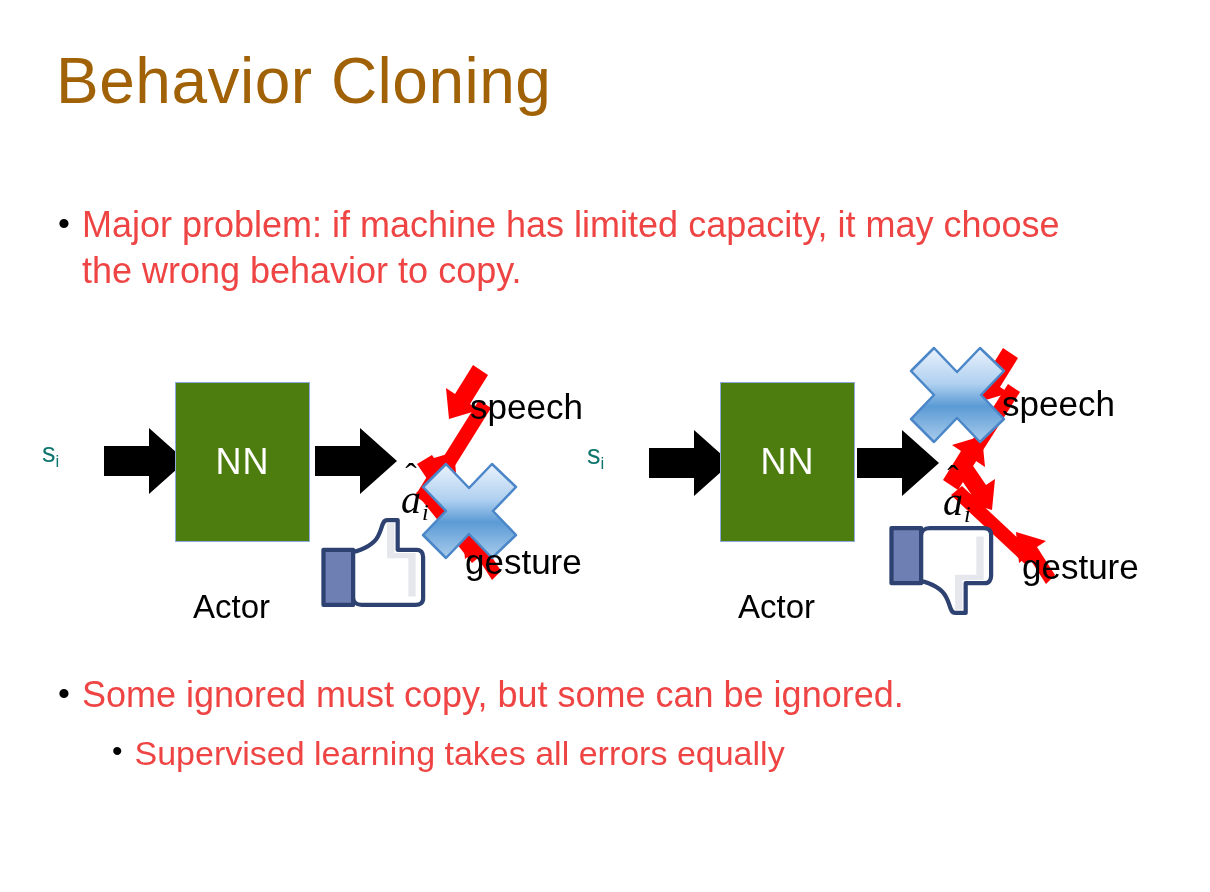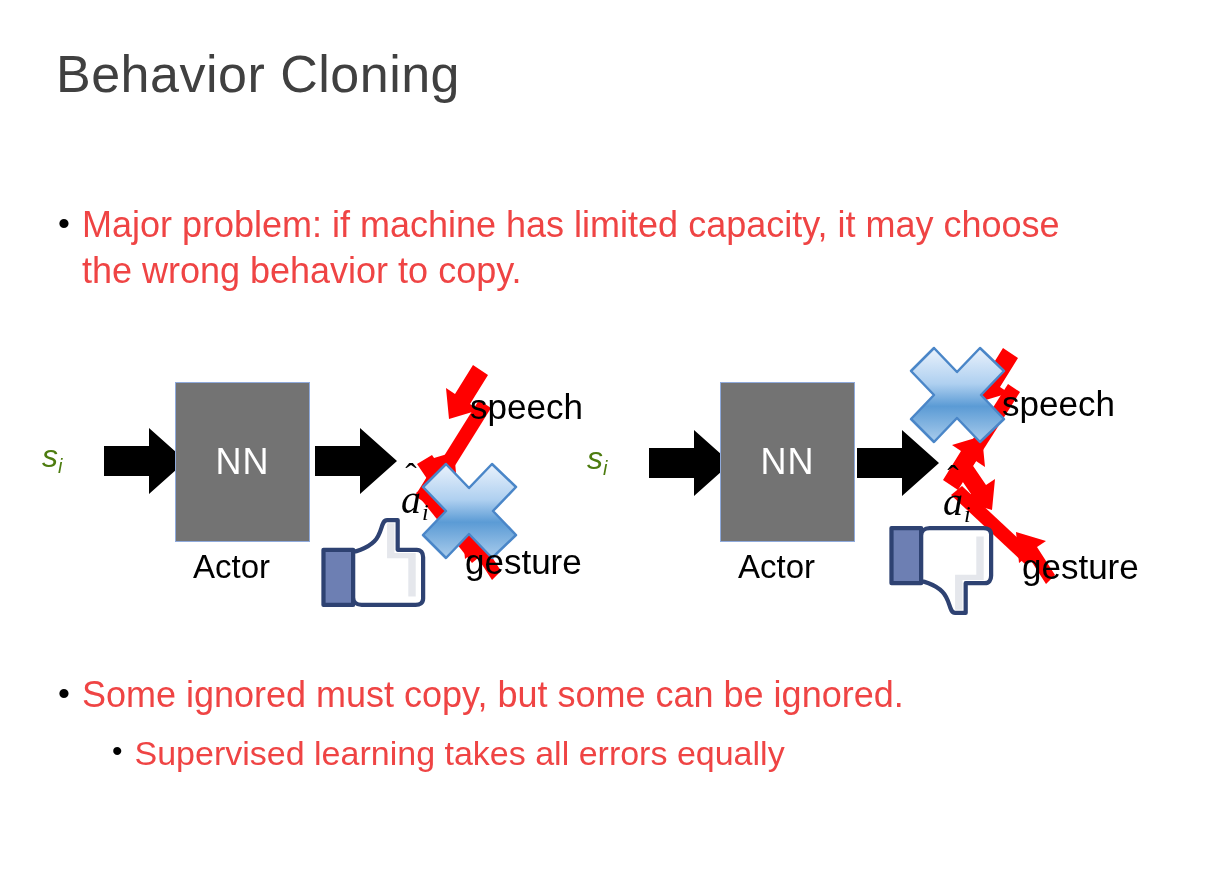--- a/index.html
+++ b/index.html
@@ -16,25 +16,25 @@
     font-family: "Liberation Sans", sans-serif;
     color: #000000;
   }
 
   
   #slide-title {
     position: absolute;
     left: 56px;
     top: 46px;
     font-family: "Liberation Sans Narrow", "Liberation Sans", sans-serif;
-    font-size: 52px;
+    font-size: 64px;
     font-weight: 400;
     letter-spacing: 0.5px;
     line-height: 1.1;
-    color: #404040;
+    color: #a16207;
     white-space: nowrap;
   }
 
   
   .bullet-row {
     position: absolute;
     display: flex;
     align-items: flex-start;
   }
   .bullet-dot {
@@ -60,45 +60,45 @@
   .diagram {
     position: absolute;
     top: 330px;
     height: 310px;
   }
   #diagram-left  { left: 20px;  width: 600px; }
   #diagram-right { left: 565px; width: 645px; }
 
   .nn-box {
     position: absolute;
-    background: #737373;
+    background: #4d7c0f;
     border: 1px solid #8faadc;
     display: flex;
     align-items: center;
     justify-content: center;
     box-sizing: border-box;
   }
   .nn-label {
     color: #ffffff;
     font-size: 36px;
     font-weight: 400;
     letter-spacing: 1px;
   }
   .actor-label {
     position: absolute;
     font-size: 33px;
     color: #000000;
     white-space: nowrap;
+    margin-top: 40px;
   }
   .state-label {
     position: absolute;
-    font-size: 32px;
-    color: #4d7c0f;
-    white-space: nowrap;
-    font-style: italic;
+    font-size: 27px;
+    color: #0f766e;
+    white-space: nowrap;
   }
   .state-label sub {
     font-size: 0.62em;
     vertical-align: baseline;
     position: relative;
     top: 0.30em;
   }
   .action-label {
     position: absolute;
     font-family: "Liberation Serif", serif;

